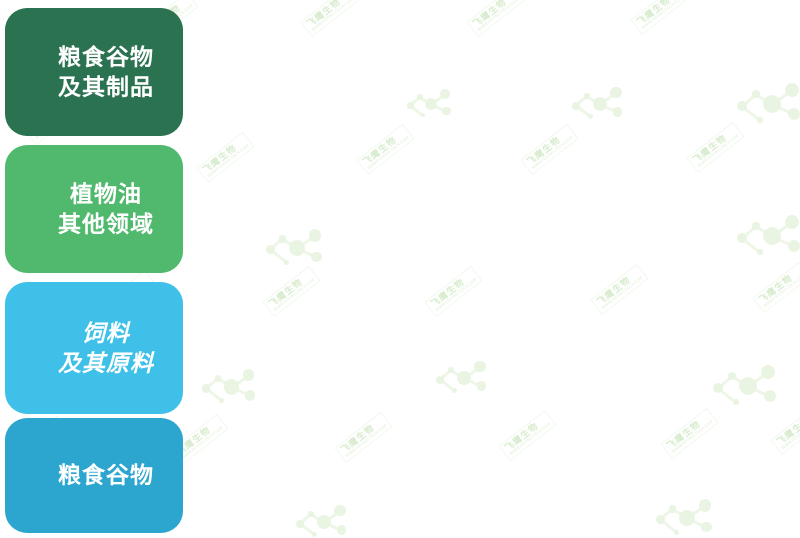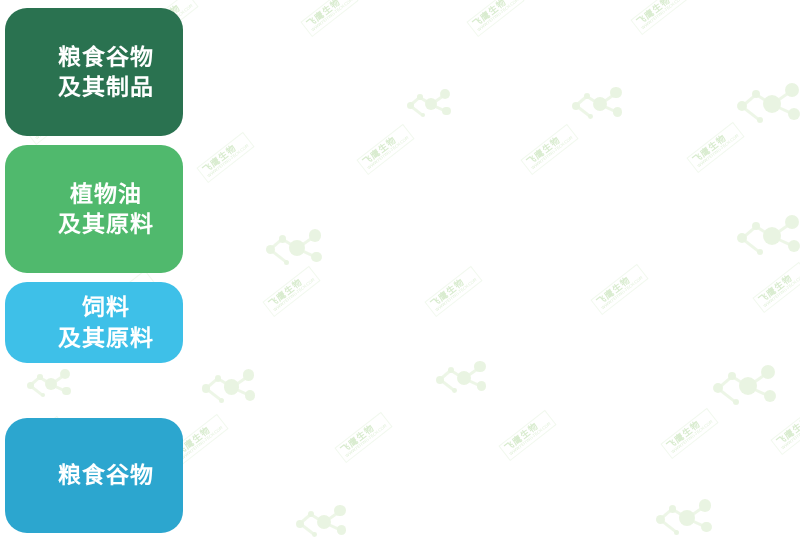--- a/index.html
+++ b/index.html
@@ -92,21 +92,21 @@
     display:flex;
     align-items:center;
     overflow:hidden;
   }
 
   
   #row-1 .label-box   {top:8px;  width:178px;height:128px;}
   #row-1 .content-panel{top:30px; left:185px;right:2px;height:84px;}
   #row-2 .label-box   {top:145px;width:178px;height:128px;}
   #row-2 .content-panel{top:167px;left:185px;right:2px;height:84px;}
-  #row-3 .label-box   {top:282px;width:178px;height:81px;}
+  #row-3 .label-box   {top:282px;width:178px;height:132px;font-style:italic;}
   #row-3 .content-panel{top:295px;left:185px;right:2px;height:84px;}
   #row-4 .label-box   {top:418px;width:178px;height:115px;}
   #row-4 .content-panel{top:437px;left:185px;right:2px;height:78px;}
 
   #row-4 .label-text{white-space:nowrap;}
 </style>
 </head>
 <body>
 
 <div id="watermark-layer">
@@ -296,21 +296,21 @@
 及其制品</span>
     </div>
     <div class="content-panel" style="background: rgb(216, 232, 222);">
       
     </div>
   </div>
 
   <div class="row" id="row-2">
     <div class="label-box" style="background: rgb(80, 185, 109);">
       <span class="label-text" style="color: rgb(255, 255, 255);">植物油
-及其原料</span>
+其他领域</span>
     </div>
     <div class="content-panel" style="background: rgb(220, 239, 224);">
       
     </div>
   </div>
 
   <div class="row" id="row-3">
     <div class="label-box" style="background: rgb(62, 192, 232);">
       <span class="label-text" style="color: rgb(255, 255, 255);">饲料
 及其原料</span>

